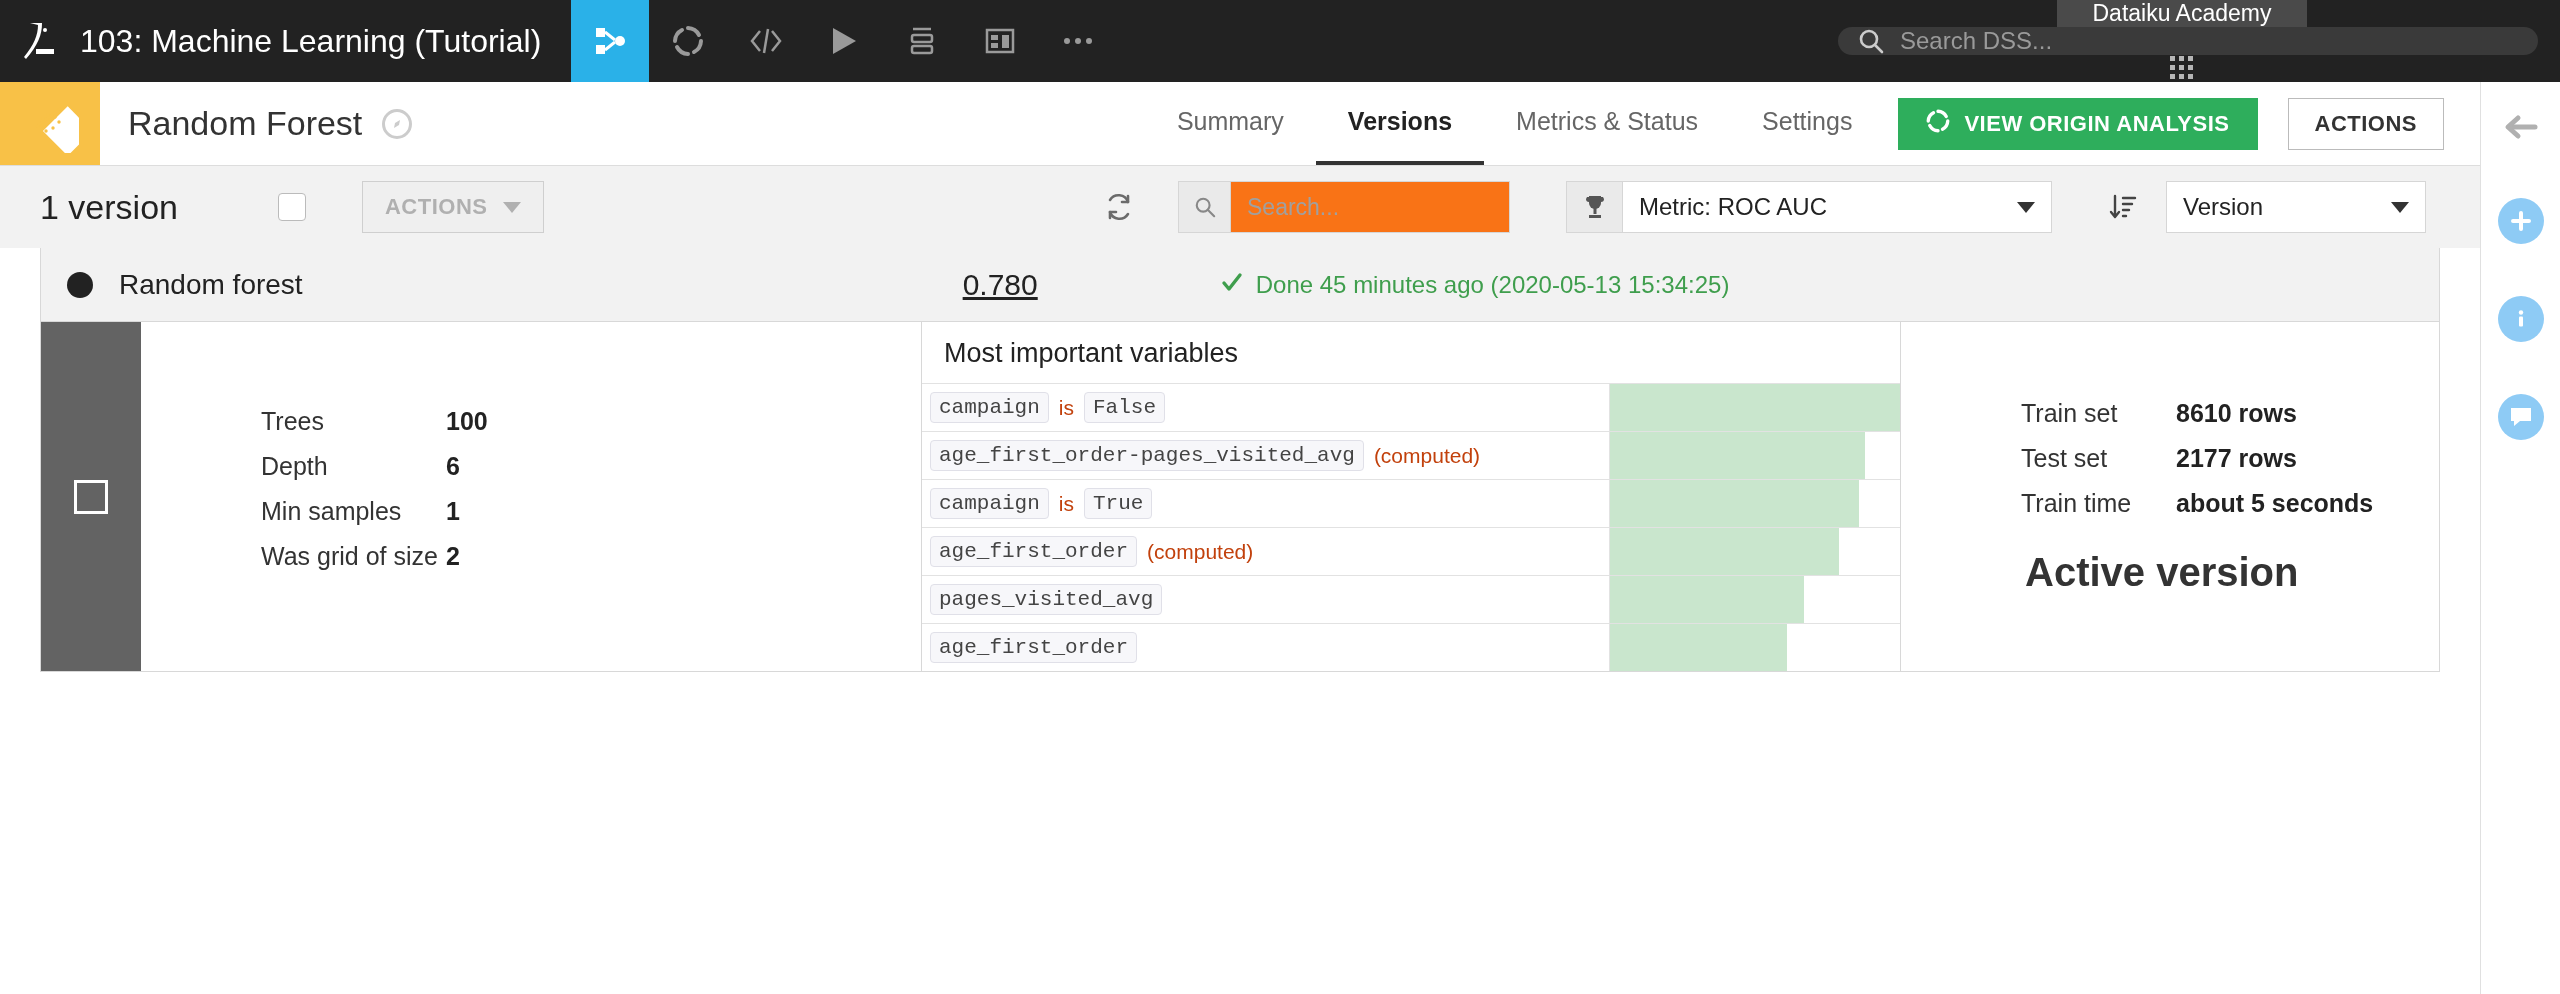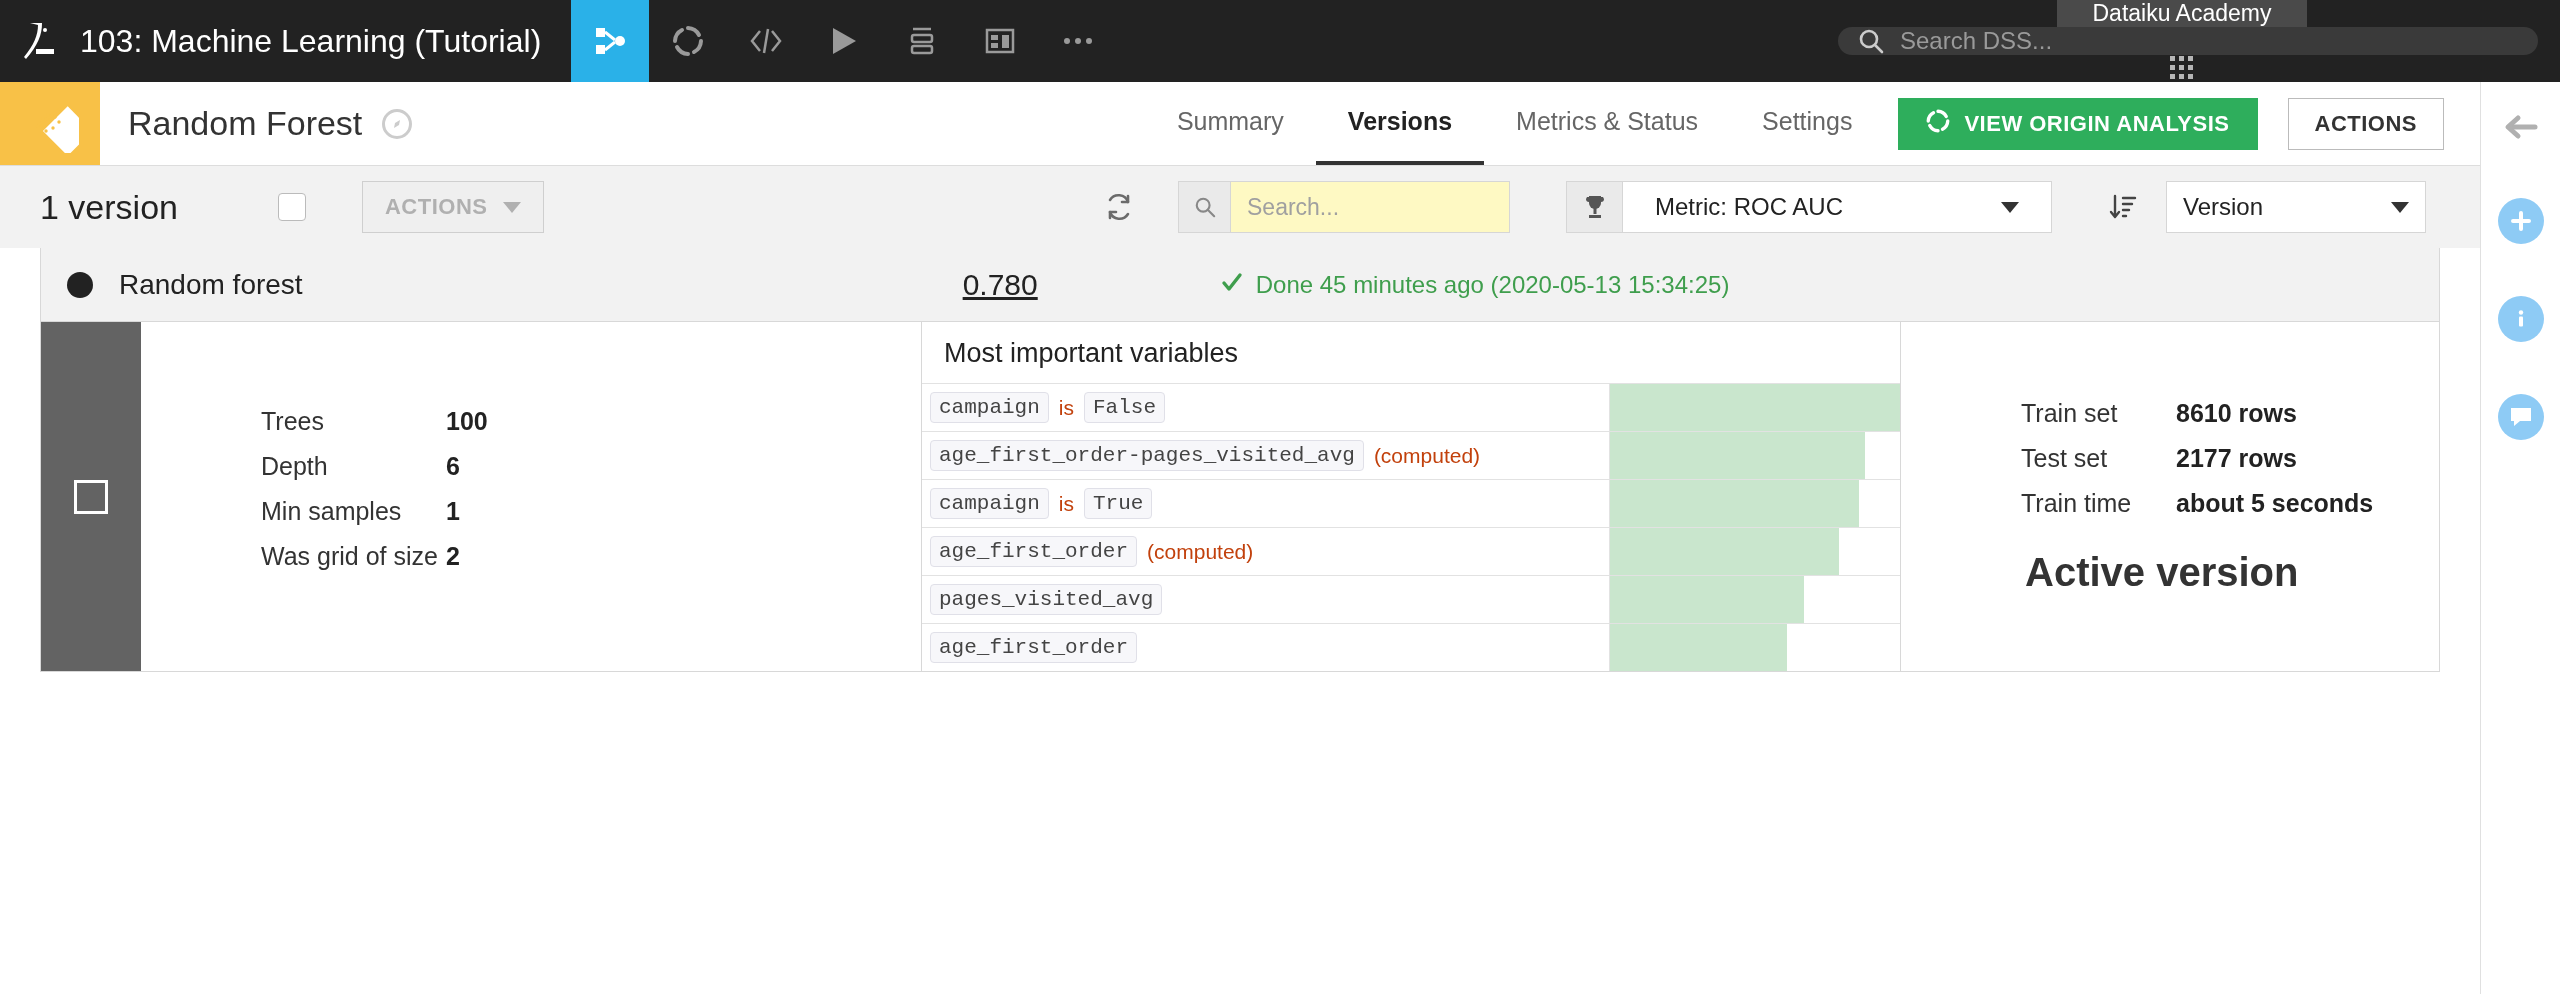--- a/index.html
+++ b/index.html
@@ -172,34 +172,34 @@
     white-space: nowrap;
   }
   .toolbar-mid { display: flex; align-items: center; margin-left: auto; }
   .refresh-ic { color: #6b6b6b; display: flex; align-items: center; margin-right: 44px; }
   .search-group { display: flex; align-items: stretch; height: 52px; margin-right: 56px; }
   .search-group .ic-box {
     width: 52px; background: #eaeaea; border: 1px solid #d6d6d6; border-right: 0;
     display: flex; align-items: center; justify-content: center; color: #888888;
   }
   .search-group input {
-    width: 280px; border: 1px solid #d6d6d6; background: #fef9c3;
+    width: 280px; border: 1px solid #d6d6d6; background: #f97316;
     padding: 0 16px; font-size: 23px; color: #333333; outline: none;
     font-family: "Liberation Sans", sans-serif;
   }
   .search-group input::placeholder { color: #a0a0a0; }
   .metric-group { display: flex; align-items: stretch; height: 52px; margin-right: 56px; }
   .metric-group .ic-box {
     width: 56px; background: #eaeaea; border: 1px solid #d6d6d6; border-right: 0;
     display: flex; align-items: center; justify-content: center; color: #555555;
   }
   .metric-select {
     width: 430px; border: 1px solid #d6d6d6; background: #ffffff;
     display: flex; align-items: center; justify-content: space-between;
-    padding: 0 32px; font-size: 24px; color: #222222;
+    padding: 0 16px; font-size: 24px; color: #222222;
   }
   .sort-ic { color: #444444; display: flex; align-items: center; margin-right: 28px; }
   .version-select {
     width: 260px; height: 52px;
     border: 1px solid #d6d6d6; background: #ffffff;
     display: flex; align-items: center; justify-content: space-between;
     padding: 0 16px; font-size: 24px; color: #222222;
     margin-right: 14px;
   }
   .caret { width: 0; height: 0; border-left: 9px solid transparent; border-right: 9px solid transparent; border-top: 11px solid #333333; }

